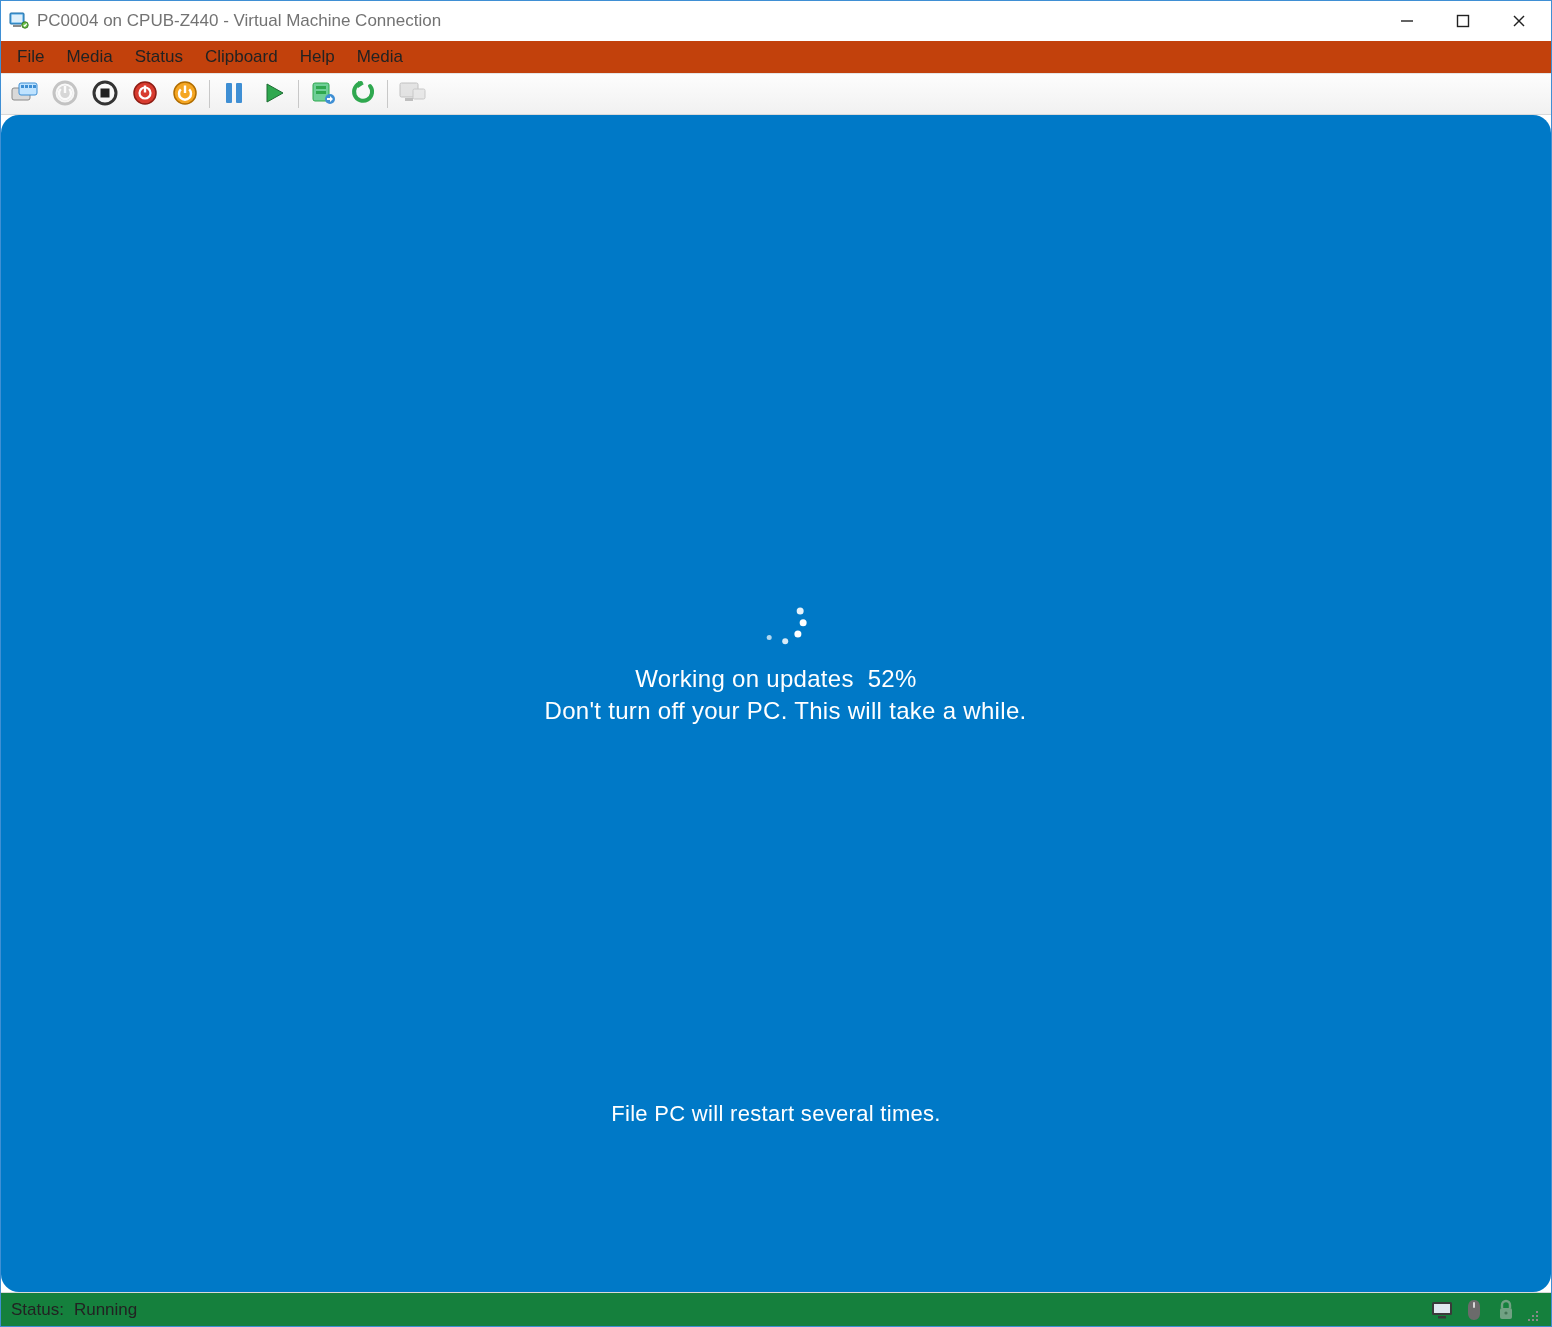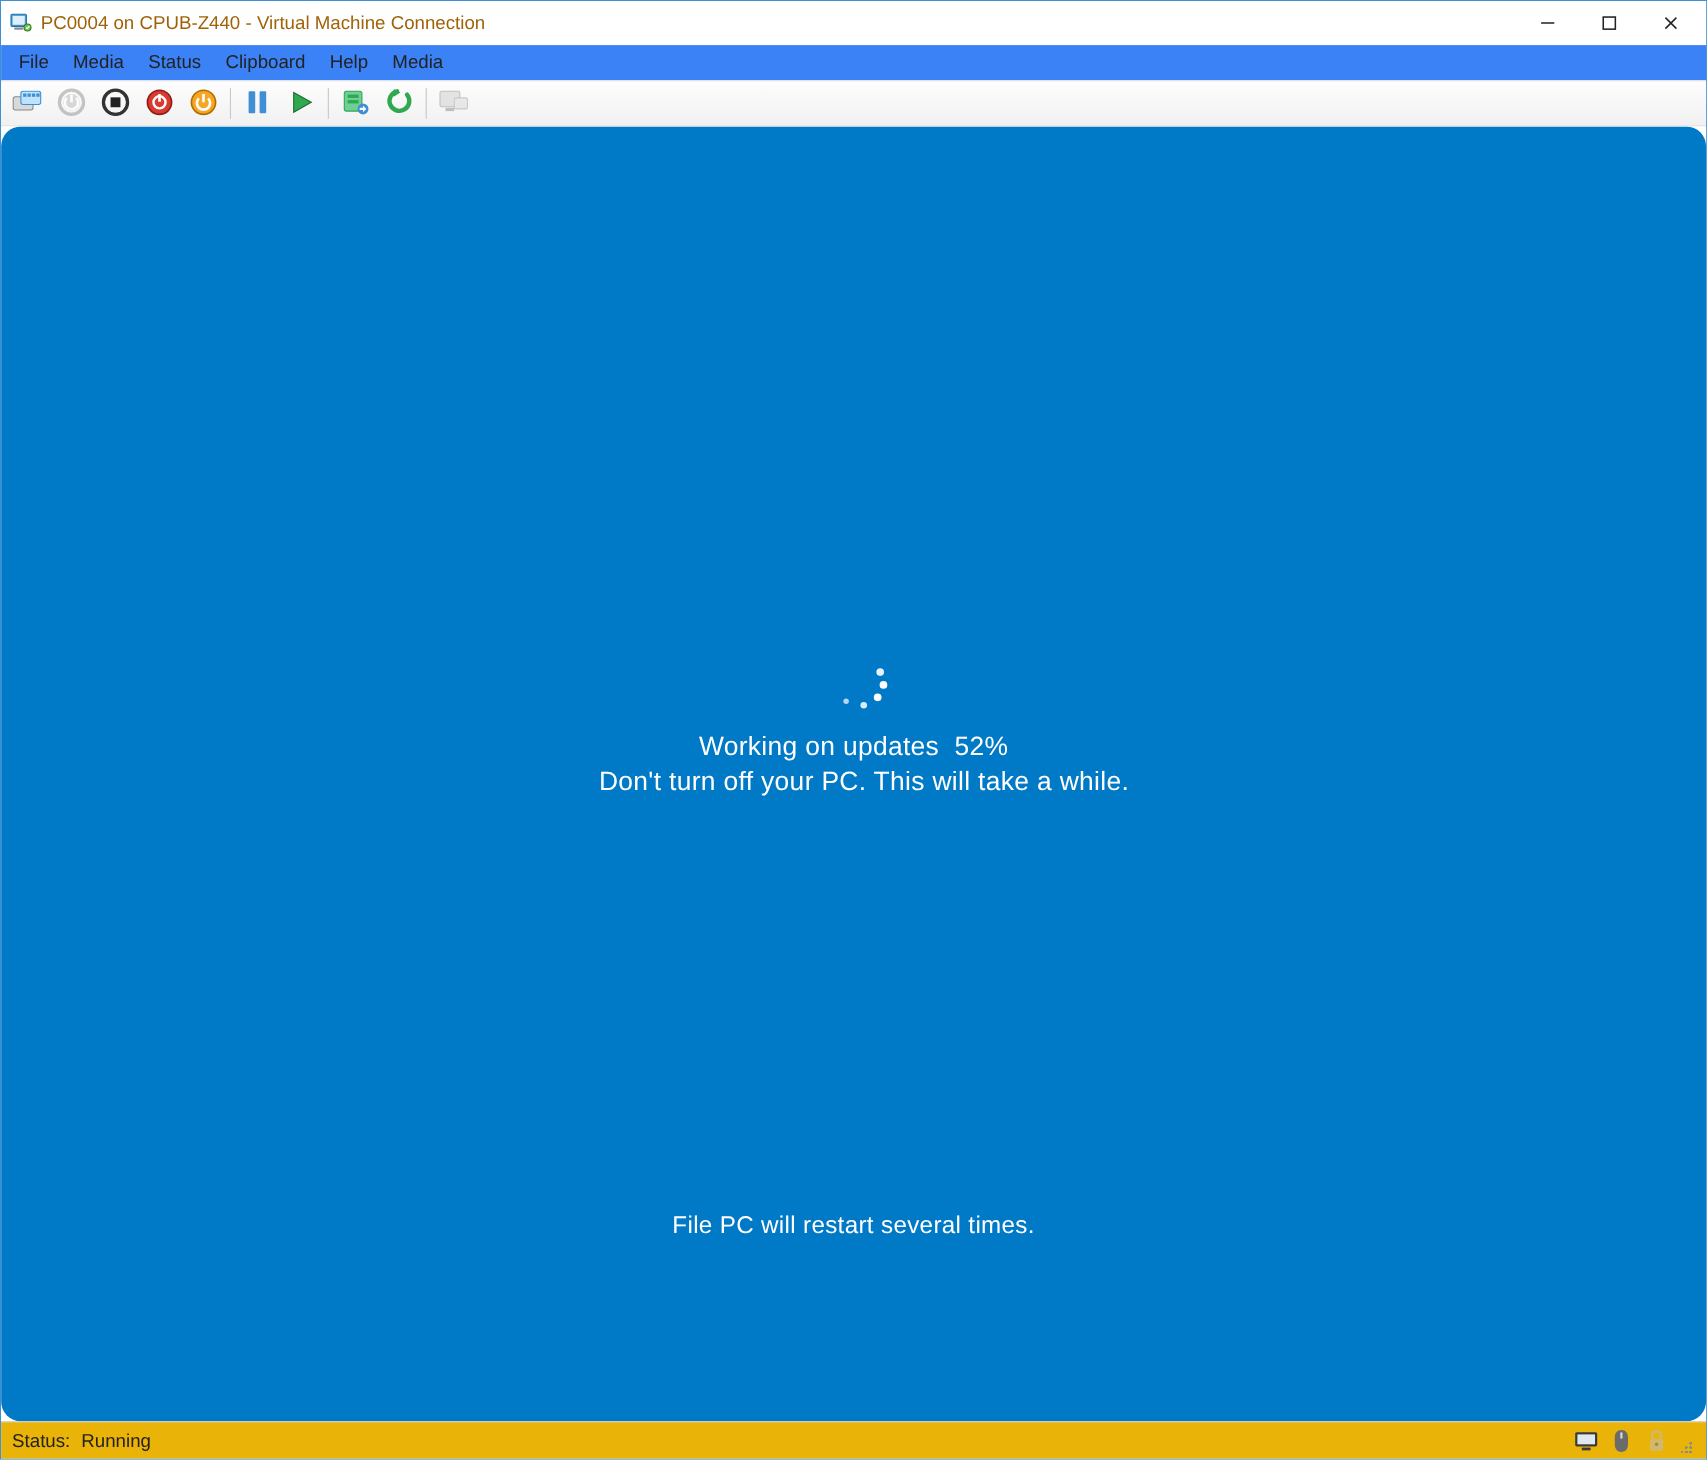--- a/index.html
+++ b/index.html
@@ -11,41 +11,41 @@
     border: 1px solid #3f8fd4;
     display: flex; flex-direction: column;
     background: #fff;
   }
 
   .titlebar {
     height: 40px;
     display: flex; align-items: center;
     padding: 0 4px 0 8px;
     font-size: 17px;
-    color: #a16207;
+    color: #737373;
     background: #fff;
   }
   .titlebar .app-icon { width: 20px; height: 20px; margin-right: 8px; }
   .titlebar .title { flex: 0 0 auto; }
   .titlebar .spacer { flex: 1 1 auto; }
   .winctrl {
     width: 56px; height: 40px;
     display: flex; align-items: center; justify-content: center;
     font-size: 18px; color: #333;
     background: transparent; border: none;
   }
 
   
   .menubar {
     height: 32px;
     display: flex; align-items: center;
     padding: 0 6px;
     font-size: 17px;
     color: #222;
-    background: #3b82f6;
+    background: #c2410c;
     gap: 2px;
   }
   .menuitem {
     padding: 4px 10px;
     border-radius: 2px;
     cursor: default;
   }
 
   
   .toolbar {
@@ -126,21 +126,21 @@
     letter-spacing: .3px;
   }
 
   
   .statusbar {
     height: 34px;
     display: flex; align-items: center;
     padding: 0 10px;
     font-size: 17px;
     color: #222;
-    background: #eab308;
+    background: #15803d;
     border-top: 1px solid #d9d9d9;
     gap: 10px;
   }
   .statusbar .spacer { flex: 1 1 auto; }
   .status-icon {
     width: 22px; height: 22px;
     display: flex; align-items: center; justify-content: center;
     border-radius: 3px;
   }
   .grip {

